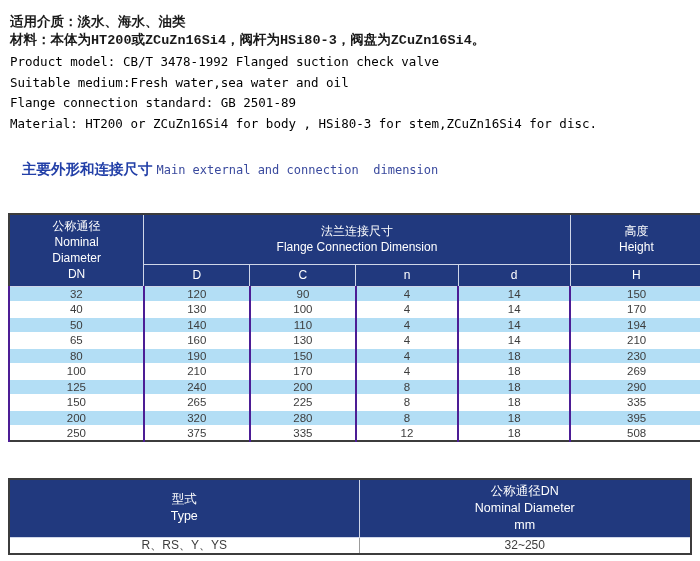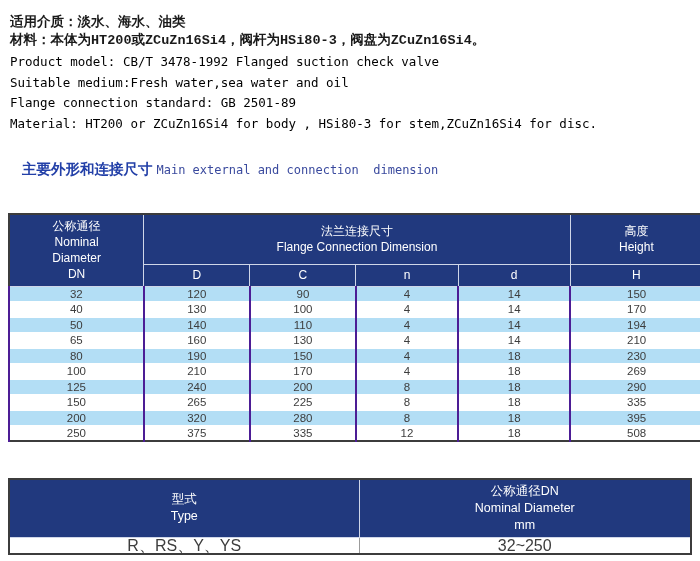--- a/index.html
+++ b/index.html
@@ -68,21 +68,21 @@
     position: absolute; left: 8px; top: 478px; width: 684px;
     border: 2px solid #3c3c3c;
   }
   .type-table thead th {
     background: #21397e; color: #ffffff; font-weight: normal;
     font-size: 12.5px; text-align: center; vertical-align: middle;
     height: 58px; border: 1px solid #cfd6e8;
   }
   .type-table thead th .hline { display: block; line-height: 17px; }
   .type-table tbody td {
-    height: 17px; font-size: 16px; color: #3d3d3d; background: #ffffff;
+    height: 17px; font-size: 12px; color: #3d3d3d; background: #ffffff;
     text-align: center; vertical-align: middle;
     border-left: 1px solid #9b9b9b; border-right: 1px solid #9b9b9b;
     line-height: 15px;
   }
 </style>
 </head>
 <body>
 
 <div class="page">
 

